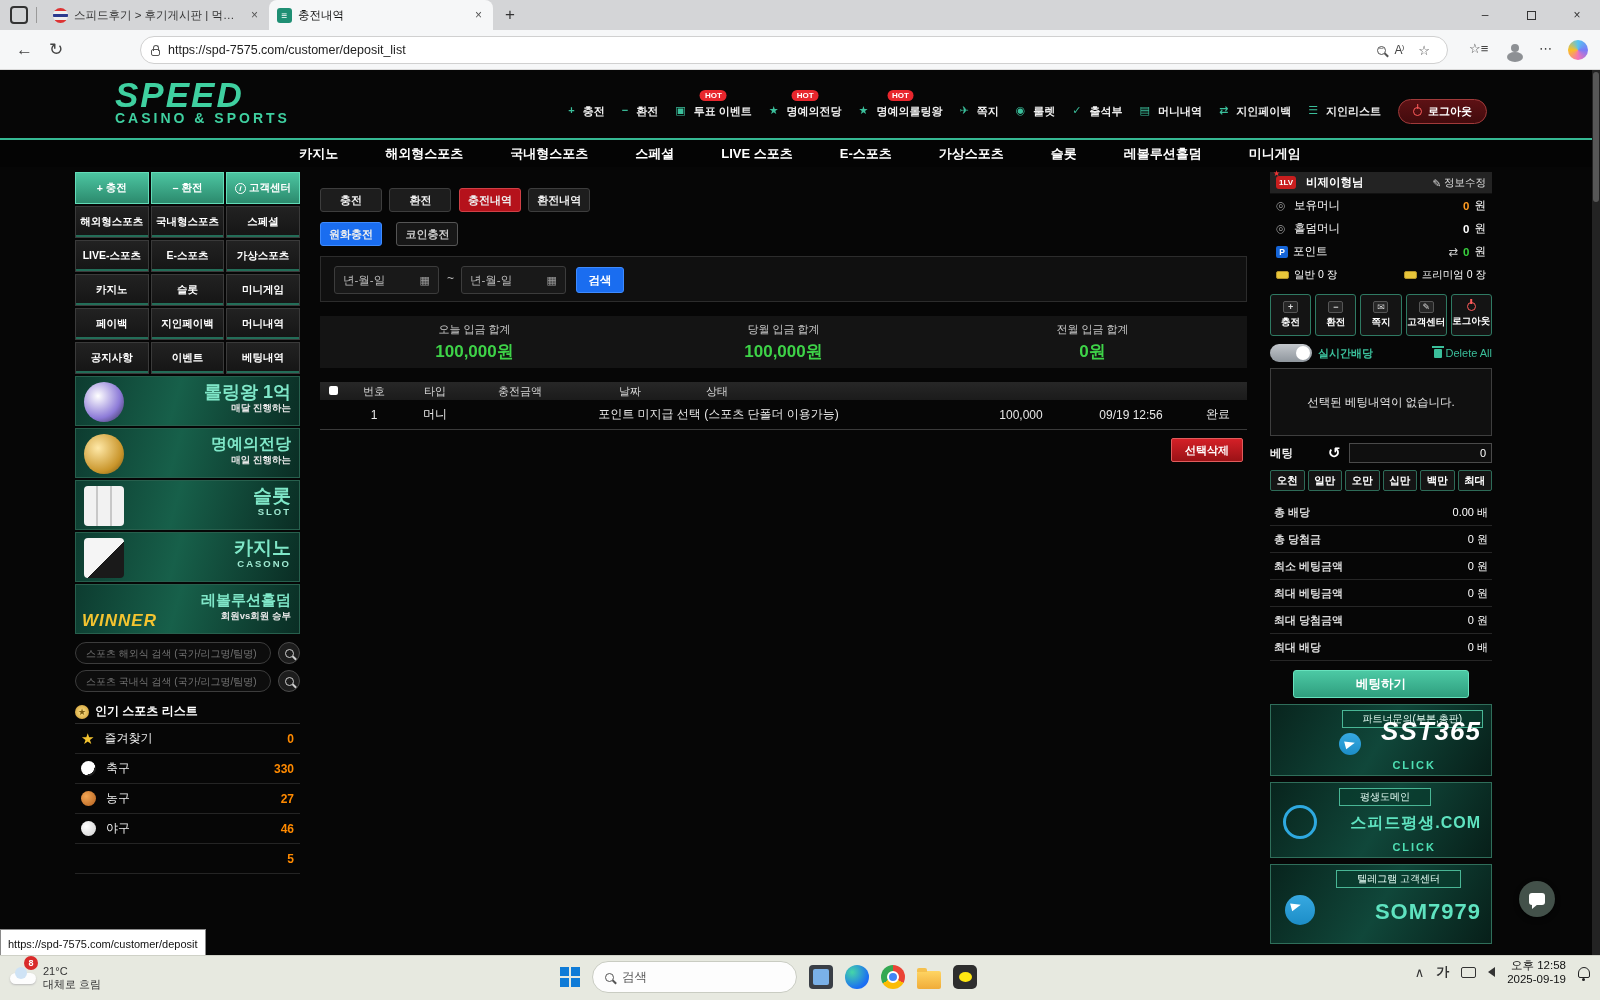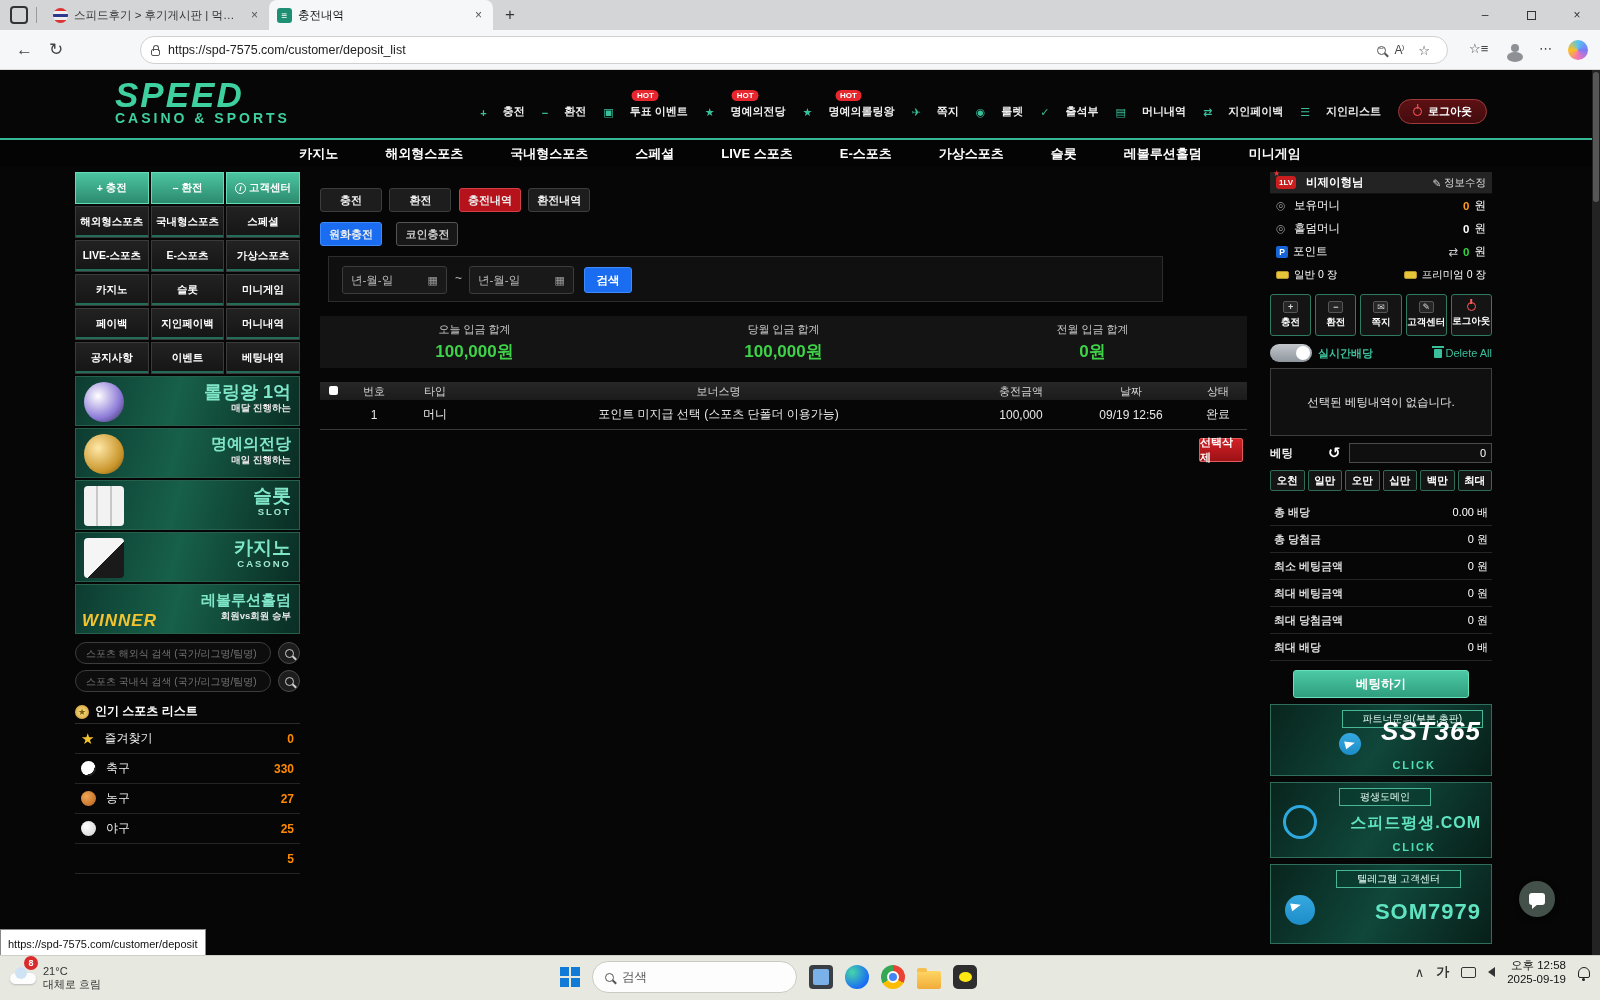--- a/index.html
+++ b/index.html
@@ -33,21 +33,21 @@
 .readaloud{font-size:12px;color:#444;letter-spacing:-1px}
 .avatar{width:20px;height:20px;border-radius:50%;background:#b9bcbf;position:relative;overflow:hidden;margin:0 7px}
 .avatar::before{content:"";position:absolute;left:6px;top:4px;width:8px;height:8px;border-radius:50%;background:#8d9094}
 .avatar::after{content:"";position:absolute;left:2px;top:12px;width:16px;height:10px;border-radius:50%;background:#8d9094}
 .copilot{width:20px;height:20px;border-radius:50%;background:conic-gradient(#57c4f0,#7a7bf7,#f472b6,#fbbf24,#57c4f0);margin:0 8px}
 
 .page{position:absolute;left:0;top:70px;width:1600px;height:885px;background:#060606;overflow:hidden}
 .logo-top{font-size:35px;font-weight:bold;font-style:italic;color:#3fd0a0;letter-spacing:2px;line-height:30px}
 .logo-bot{font-size:14px;font-weight:bold;color:#3fd0a0;letter-spacing:3px}
 .util{position:absolute;top:26px;right:113px;height:30px;display:flex;align-items:center;gap:17px}
-.u-item{position:relative;display:flex;align-items:flex-end;gap:16px;color:#eee;font-size:11px;font-weight:bold;white-space:nowrap}
+.u-item{position:relative;display:flex;align-items:flex-start;gap:8px;color:#eee;font-size:11px;font-weight:bold;white-space:nowrap}
 .u-ico{color:#3bbf9b;font-size:11px}
 .hot{position:absolute;top:-14px;left:50%;transform:translateX(-50%);background:#e8262d;color:#fff;font-size:8px;font-weight:bold;padding:1px 5px;border-radius:6px}
 .logoutbtn{display:flex;align-items:center;gap:6px;background:linear-gradient(#5d1114,#420b0d);border:1px solid #a03a3a;border-radius:13px;color:#fff;font-size:11px;font-weight:bold;padding:4px 14px}
 .pwr{width:9px;height:9px;border:1.6px solid #e5e5e5;border-radius:50%;position:relative;display:inline-block}
 .pwr::after{content:"";position:absolute;left:50%;top:-4px;width:1.6px;height:5px;background:#e5e5e5;transform:translateX(-50%)}
 .pwr.red{border-color:#ff5b5b}.pwr.red::after{background:#ff5b5b}
 .mainnav{position:absolute;left:0;top:68px;width:1600px;height:29px;background:#040404;border-top:2px solid #35b893;display:flex;align-items:center;justify-content:center;gap:47px}
 .mn-item{color:#fff;font-size:13px;font-weight:bold;white-space:nowrap}
 
 .sb{position:absolute;left:75px;top:102px;width:225px}
@@ -69,33 +69,33 @@
 .medal{width:14px;height:14px;border-radius:50%;background:radial-gradient(#ffe48a,#c9952b);color:#7a5a10;font-size:9px;display:flex;align-items:center;justify-content:center}
 .sport{display:flex;align-items:center;height:30px;border-bottom:1px solid #242424;gap:10px;padding:0 6px}
 .s-label{color:#eee;font-size:12px;flex:1}
 .s-count{color:#ff8a00;font-size:12px;font-weight:bold}
 .ball{width:15px;height:15px;border-radius:50%}
 
 .ct-tab{width:62px;height:24px;display:inline-flex;align-items:center;justify-content:center;background:#1d1d1d;border:1px solid #3d3d3d;border-radius:3px;color:#eee;font-size:11px;font-weight:bold;margin-right:3px}
 .ct-tab.red{background:#b5121b;border-color:#d04046}
 .ct-tab.blue{background:#1a6df0;border-color:#3e8bff}
 .ct-tab.ghost{background:#171717;border-color:#555;color:#ccc}
-.datepanel{position:absolute;left:8px;top:84px;width:835px;height:46px;background:#101010;border:1px solid #2c2c2c}
+.datepanel{position:absolute;left:0;top:84px;width:927px;height:46px;background:#101010;border:1px solid #2c2c2c}
 .dinput{position:absolute;top:9px;width:105px;height:28px;background:#191919;border:1px solid #3c3c3c;border-radius:3px;display:flex;align-items:center;justify-content:space-between;padding:0 8px;color:#bdbdbd;font-size:11.5px}
 .cal{color:#9a9a9a;font-size:11px}
 .btn-blue{position:absolute;left:255px;top:10px;width:48px;height:26px;background:#1a6df0;border:1px solid #3e8bff;border-radius:3px;color:#fff;font-size:11.5px;font-weight:bold;display:flex;align-items:center;justify-content:center}
 .summary{position:absolute;left:0;top:144px;width:927px;height:52px;background:#141414;display:flex}
 .sum-col{flex:1;display:flex;flex-direction:column;align-items:center;justify-content:center;gap:3px}
 .sum-label{color:#c8c8c8;font-size:11px}
 .sum-val{color:#3ed348;font-size:17px;font-weight:bold}
 .thead{position:absolute;left:0;top:210px;width:927px;height:18px;background:linear-gradient(#272727,#1b1b1b);display:flex;align-items:center;color:#d5d5d5;font-size:11px}
 .trow{position:absolute;left:0;top:228px;width:927px;height:30px;display:flex;align-items:center;color:#e8e8e8;font-size:12px;border-bottom:1px solid #3a3a3a}
 .c-cb{width:26px;text-align:center}.c-no{width:56px;text-align:center}.c-type{width:66px;text-align:center}.c-bonus{flex:1;text-align:center}.c-amt{width:104px;text-align:center}.c-date{width:116px;text-align:center}.c-st{width:58px;text-align:center}
 .cb{display:inline-block;width:9px;height:9px;background:#fff;border-radius:2px}
-.btn-red{position:absolute;right:4px;top:266px;width:44px;height:24px;background:linear-gradient(#d42027,#9b1216);border:1px solid #e05c5c;border-radius:2px;color:#fff;font-size:11px;font-weight:bold;display:flex;align-items:center;justify-content:center}
+.btn-red{position:absolute;right:4px;top:266px;width:72px;height:24px;background:linear-gradient(#d42027,#9b1216);border:1px solid #e05c5c;border-radius:2px;color:#fff;font-size:11px;font-weight:bold;display:flex;align-items:center;justify-content:center}
 
 .rp{position:absolute;left:1270px;top:102px;width:222px}
 .rp-user{height:22px;background:#232323;display:flex;align-items:center;padding:0 6px;gap:10px;border-bottom:1px solid #111}
 .lvl{background:#c81e1e;color:#fff;font-size:8px;font-weight:bold;padding:2px 3px;border-radius:3px;position:relative}
 .lvl::before{content:"★";position:absolute;top:-7px;left:-3px;color:#e33;font-size:8px}
 .rp-user .uname{color:#fff;font-size:11.5px;font-weight:bold;flex:1}
 .rp-user .edit{color:#ddd;font-size:10.5px;display:flex;gap:3px;align-items:center}
 .mrow{display:flex;align-items:center;height:23px;padding:0 6px;gap:5px;color:#fff;font-size:11.5px}
 .mico{color:#9a9a9a;font-size:11px;width:13px}
 .pico{width:12px;height:12px;background:#1565d8;border-radius:2px;color:#fff;font-size:8.5px;font-weight:bold;display:flex;align-items:center;justify-content:center}
@@ -420,21 +420,21 @@
         <span class="s-count">330</span>
       </div>
       <div class="sport">
         <span class="ball" style="background:radial-gradient(circle at 35% 35%,#f2a654,#b35f1e)"></span>
         <span class="s-label">농구</span>
         <span class="s-count">27</span>
       </div>
       <div class="sport">
         <span class="ball" style="background:radial-gradient(circle at 35% 35%,#fff,#cfcfcf)"></span>
         <span class="s-label">야구</span>
-        <span class="s-count">25</span>
+        <span class="s-count">46</span>
       </div>
       <div class="sport">
         <span class="s-label"></span>
         <span class="s-count">5</span>
       </div>
     </div>
 
     <div class="abs" style="left:320px;top:102px;width:927px;height:780px">
       <div class="abs" style="left:0;top:16px">
         <span class="ct-tab">충전</span>
@@ -472,21 +472,20 @@
         <div class="sum-col">
           <span class="sum-label">전월 입금 합계</span>
           <span class="sum-val">0원</span>
         </div>
       </div>
 
       <div class="thead">
         <span class="c-cb"><span class="cb"></span></span>
         <span class="c-no">번호</span>
         <span class="c-type">타입</span>
-        <span class="c-bonus">보너스명</span>
         <span class="c-amt">충전금액</span>
         <span class="c-date">날짜</span>
         <span class="c-st">상태</span>
       </div>
       <div class="trow">
         <span class="c-cb"></span>
         <span class="c-no">1</span>
         <span class="c-type">머니</span>
         <span class="c-bonus">포인트 미지급 선택 (스포츠 단폴더 이용가능)</span>
         <span class="c-amt">100,000</span>

